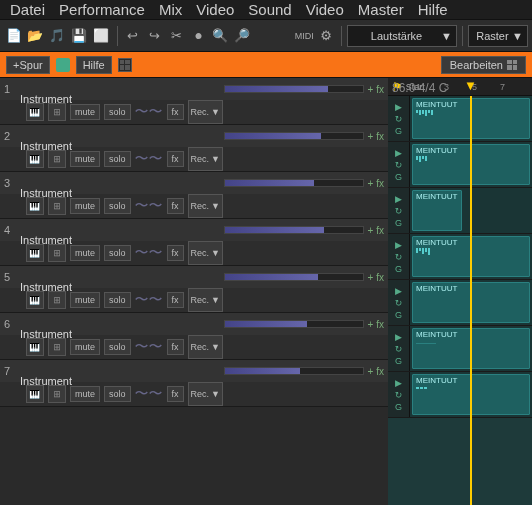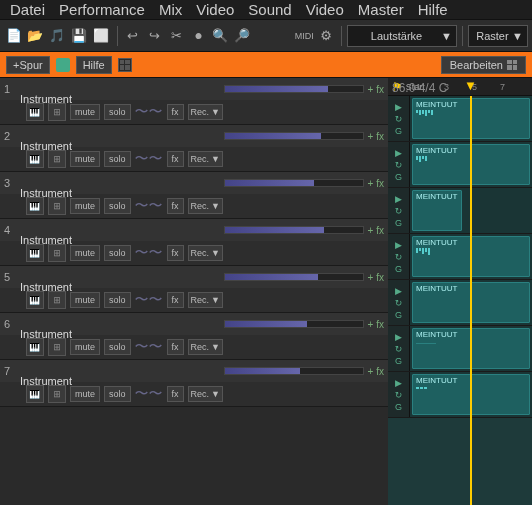--- a/index.html
+++ b/index.html
@@ -221,21 +221,21 @@
       color: #668;
       font-size: 14px;
     }
     .track-rec-dropdown {
       background: #3a3a3a;
       border: 1px solid #555;
       color: #bbb;
       font-size: 9px;
       padding: 1px 2px;
       cursor: pointer;
-      height: 16px;
+      height: 24px;
       display: flex;
       align-items: center;
       gap: 2px;
     }
 
     
     .tracks-scroll {
       height: 100%;
       overflow-y: scroll;
       overflow-x: hidden;

